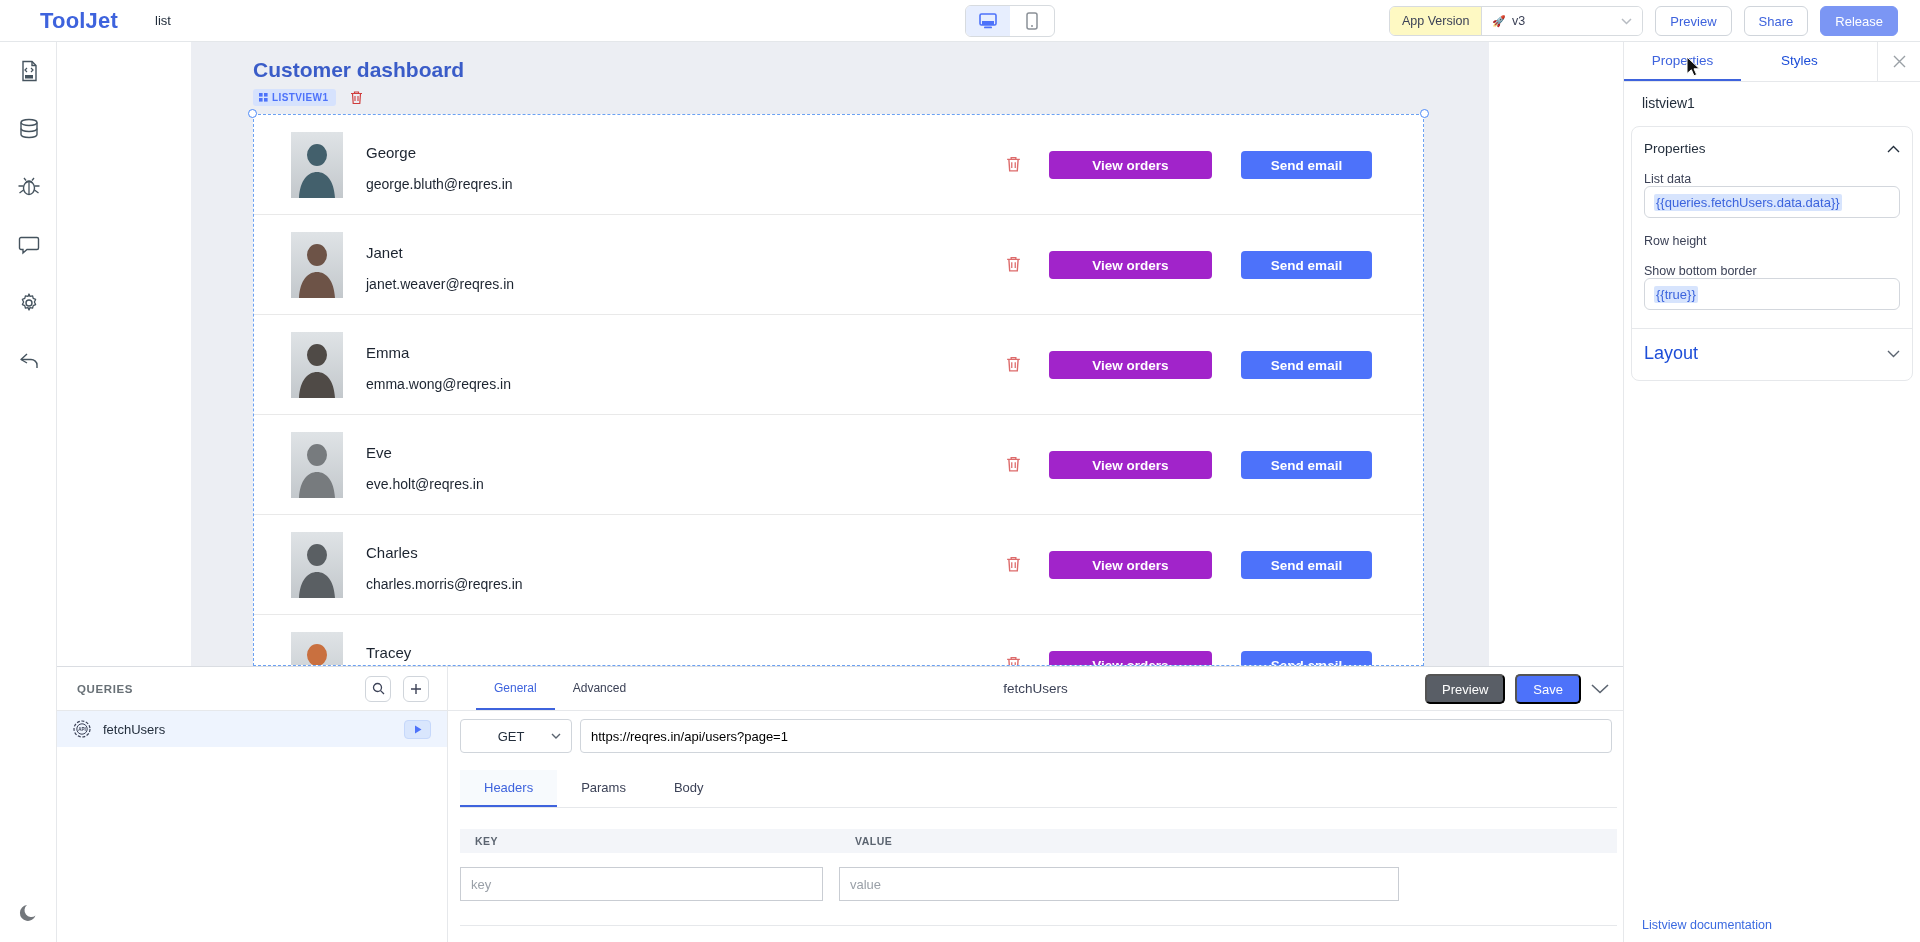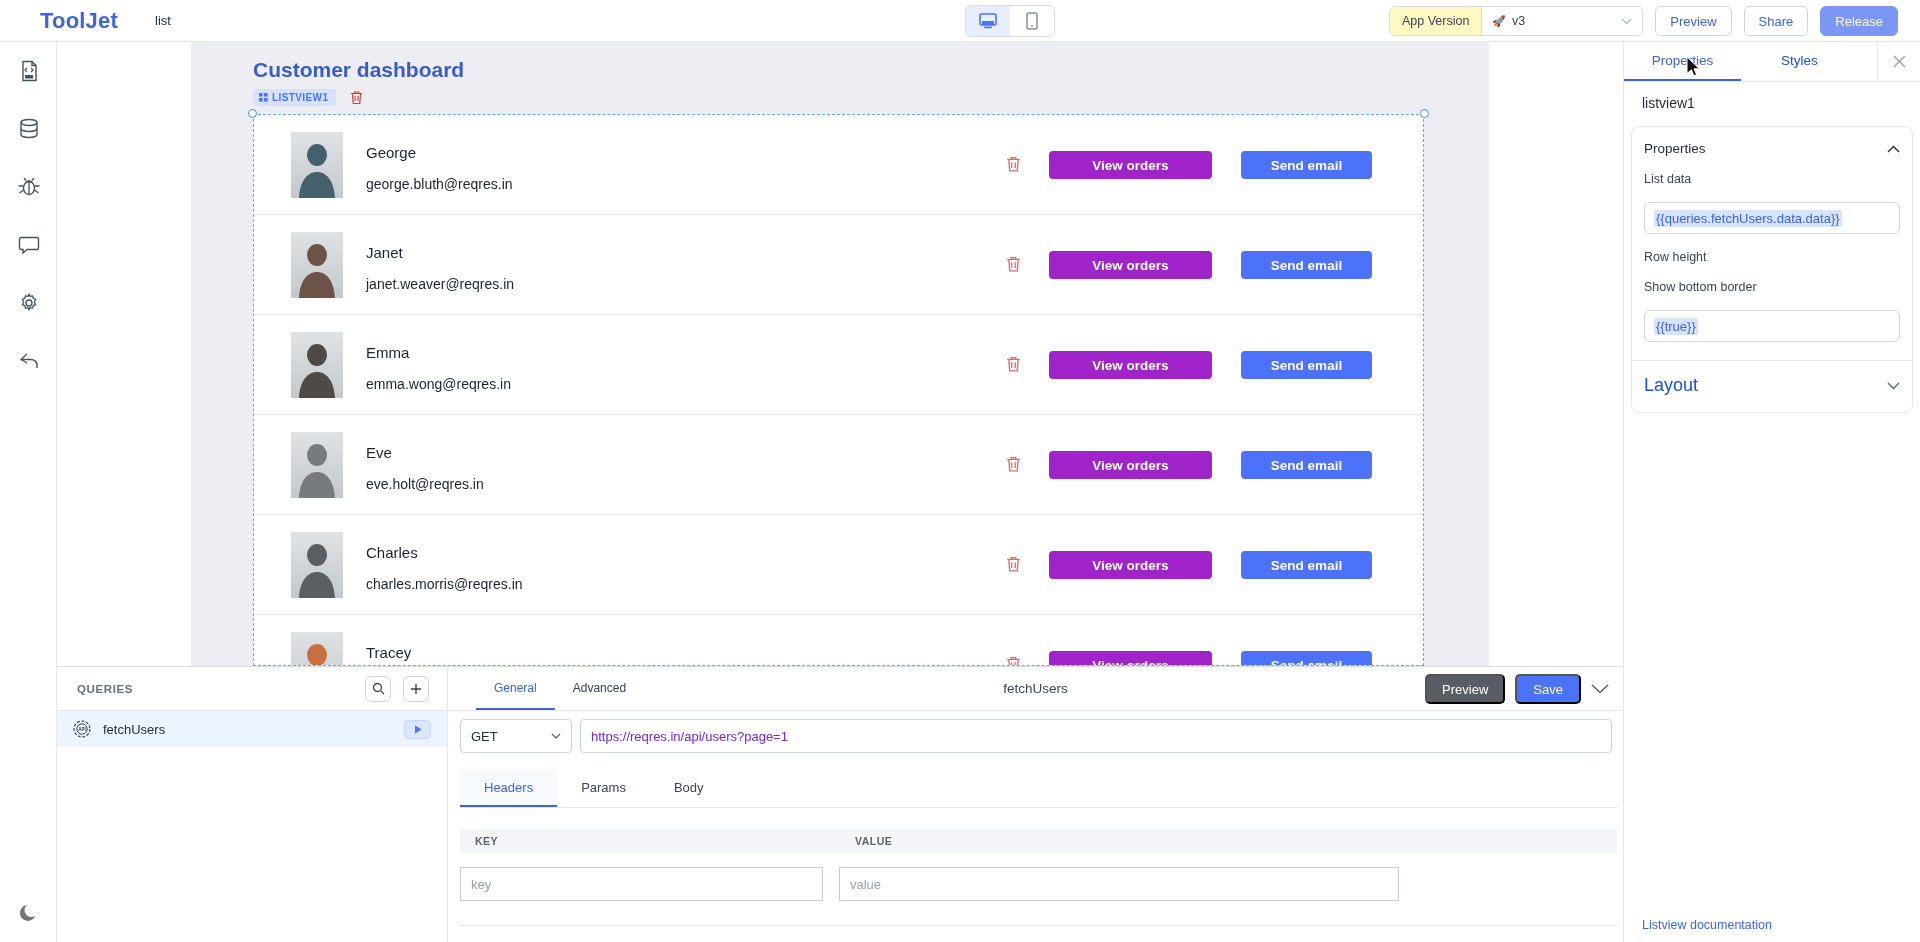--- a/index.html
+++ b/index.html
@@ -78,23 +78,23 @@
   .qe-head { position:relative; height:44px; border-bottom:1px solid #e6e8eb; display:flex; align-items:stretch; padding-left:28px; }
   .qtab { display:flex; align-items:center; padding:0 18px; font-size:12px; color:#3c4257; border-bottom:2px solid transparent; }
   .qtab.active { color:#3e63dd; border-bottom-color:#3e63dd; }
   .qe-title { position:absolute; left:50%; top:14px; transform:translateX(-50%); font-size:13.5px; color:#3c4257; }
   .qe-actions { position:absolute; right:14px; top:7px; display:flex; align-items:center; gap:10px; }
   .btn.qpreview { background:#595e66; color:#fff; border-radius:5px; padding:0 15px; }
   .btn.qsave { background:#4d72fa; color:#fff; border-radius:5px; padding:0 16px; }
   .req-row { position:absolute; left:12px; top:52px; display:flex; gap:8px; }
   .method-sel { width:112px; height:34px; border:1px solid #d0d5db; border-radius:4px; display:flex;
     align-items:center; padding:0 10px; font-size:13px; color:#232e3c; }
-  .method-sel span { flex:1; }
+  .method-sel span { flex:1;text-align:center; }
   .url-input { width:1032px; height:34px; border:1px solid #d0d5db; border-radius:4px; padding:0 10px;
-    font-size:13px; color:#6d28d9; font-family:"Liberation Sans", sans-serif; }
+    font-size:13px; color:#000000; font-family:"Liberation Sans", sans-serif; }
   .subtabs { position:absolute; left:12px; top:103px; right:6px; display:flex; border-bottom:1px solid #e6e8eb; }
   .stab { padding:10px 24px; font-size:13px; color:#3c4257; border-bottom:2px solid transparent; }
   .stab.active { color:#3e63dd; background:#f7fafd; border-bottom-color:#3e63dd; }
   .kv-head { position:absolute; left:12px; top:162px; right:6px; height:24px; background:#f3f5f9;
     display:flex; align-items:center; }
   .kv-col { font-size:10.5px; font-weight:bold; letter-spacing:.5px; color:#5b6470; }
   .kv-col.k { margin-left:15px; width:380px; }
   .kv-inputs { position:absolute; left:12px; top:200px; display:flex; gap:16px; }
   .kv-input { height:34px; border:1px solid #c9cdd3; padding:0 10px; font-size:13px; color:#232e3c;
     font-family:"Liberation Sans", sans-serif; }
@@ -110,21 +110,21 @@
   .itab { width:117px; display:flex; align-items:center; justify-content:center; font-size:13.5px;
     color:#1d4ed8; border-bottom:2px solid transparent; }
   .itab.active { color:#3e63dd; border-bottom-color:#3e63dd; }
   .insp-close { margin-left:auto; width:43px; display:flex; align-items:center; justify-content:center;
     border-left:1px solid #e6e8eb; color:#9aa0a6; font-size:16px; }
   .insp-widgetname { padding:13px 18px; font-size:14px; color:#232e3c; }
   .insp-card { margin:2px 7px 0 7px; border:1px solid #e6e8eb; border-radius:8px; padding:14px 12px 0 12px; }
   .sec-head { display:flex; align-items:center; font-size:13.5px; color:#232e3c; }
   .sec-head .grow { flex:1; }
   .fld-label { margin-top:16px; font-size:12.5px; color:#3c4257; }
-  .fld-input { margin-top:16px; height:32px; border:1px solid #d3d7dd; border-radius:6px; display:flex;
+  .fld-input { margin-top:0; height:32px; border:1px solid #d3d7dd; border-radius:6px; display:flex;
     align-items:center; padding:0 9px; font-size:13px; color:#232e3c; background:#fff; }
   .code { background:#d7e4fd; color:#3c64dd; padding:1px 2px; border-radius:2px; }
   .card-divider { border-top:1px solid #e6e8eb; margin:18px -12px 0 -12px; }
   .layout-row { display:flex; align-items:center; padding:14px 0 16px 0; font-size:18px; color:#1d4ed8;justify-content:space-between; }
   .layout-row .grow { flex:1; }
   .doc-link { position:absolute; left:18px; bottom:10px; font-size:12.5px; color:#3b6ae0;margin-top:47px; }
 
   svg.ic { display:block; }
   #cursor { position:absolute; left:1686px; top:57px; z-index:99; }
 </style>

